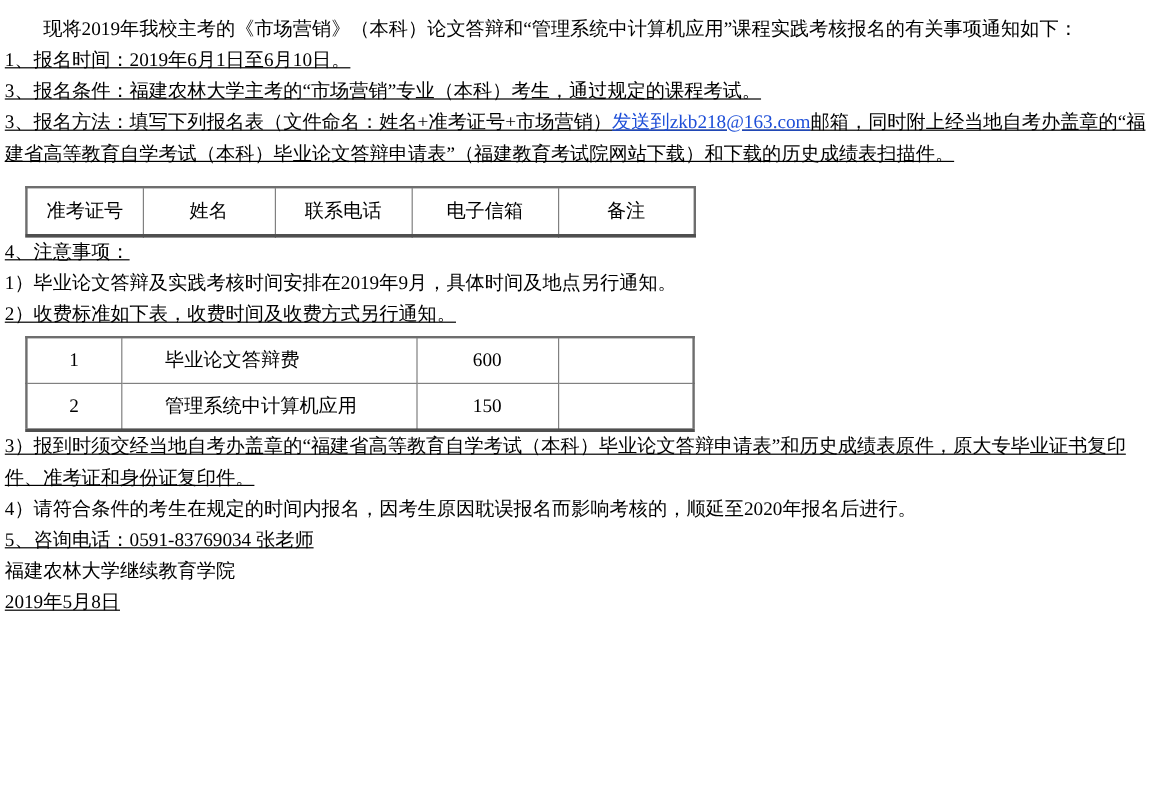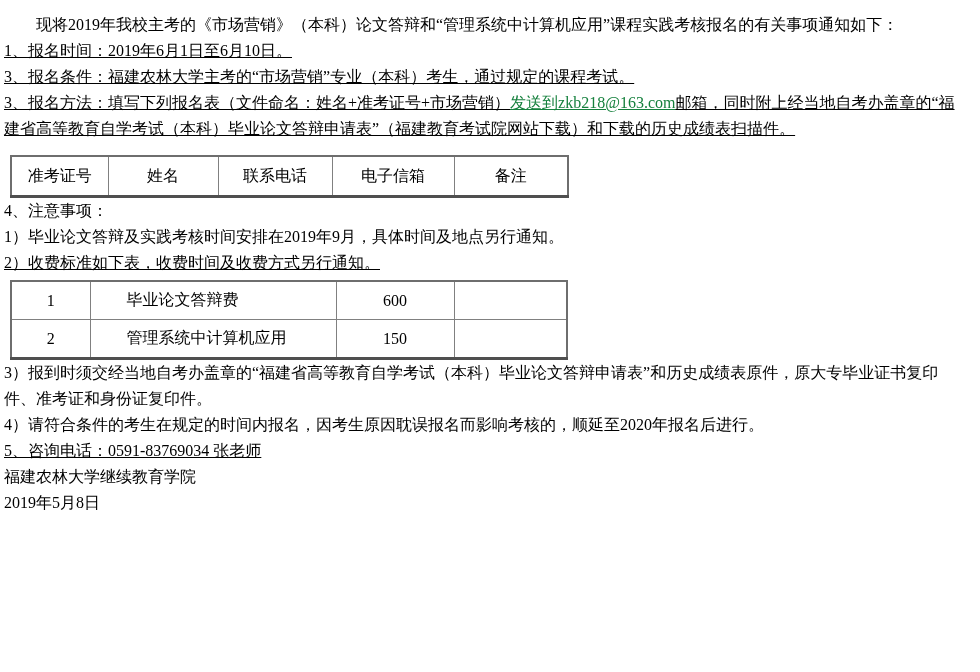--- a/index.html
+++ b/index.html
@@ -15,31 +15,31 @@
   }
   p.line {
     margin: 0;
     padding: 0;
     line-height: 26px;
     word-break: break-all;
   }
   .indent { text-indent: 32px; }
   .mt7  { margin-top: 7px; text-decoration: underline; }
   .mt8  { margin-top: 8px; }
-  .mt12 { margin-top: 12px; }
+  .mt12 { margin-top: 12px; text-decoration: underline; }
   .mt14 { margin-top: 14px; }
   .mt21 { margin-top: 21px; }
   a.email-link {
-    color: #15803d;
+    color: #1d4ed8;
     text-decoration: underline;
     cursor: pointer;
   }
   table.doc-table {
     border-collapse: collapse;
-    margin-left: 6px;
+    margin-left: 17px;
     table-layout: fixed;
     border: 2px solid #6e6e6e;
     border-bottom: 3px solid #4f4f4f;
   }
   table.doc-table th, table.doc-table td {
     border: 1px solid #808080;
     font-weight: normal;
     text-align: center;
     vertical-align: middle;
     padding: 0;

